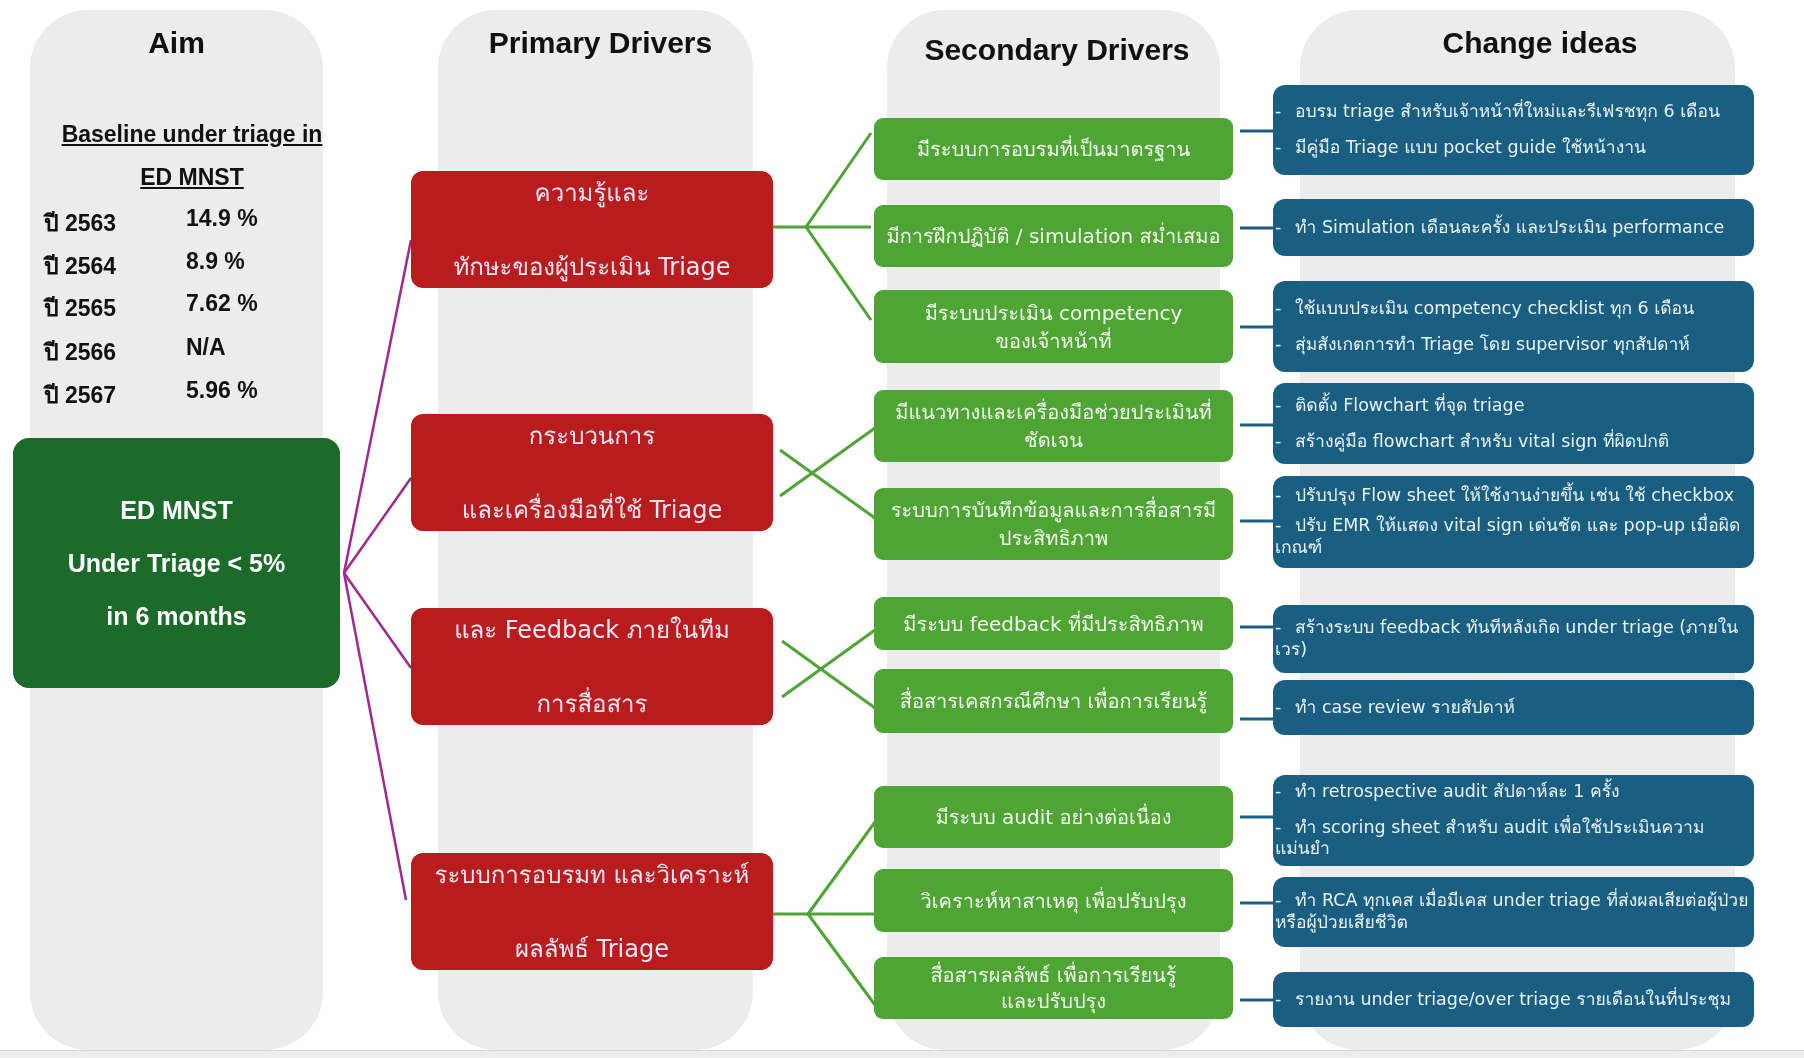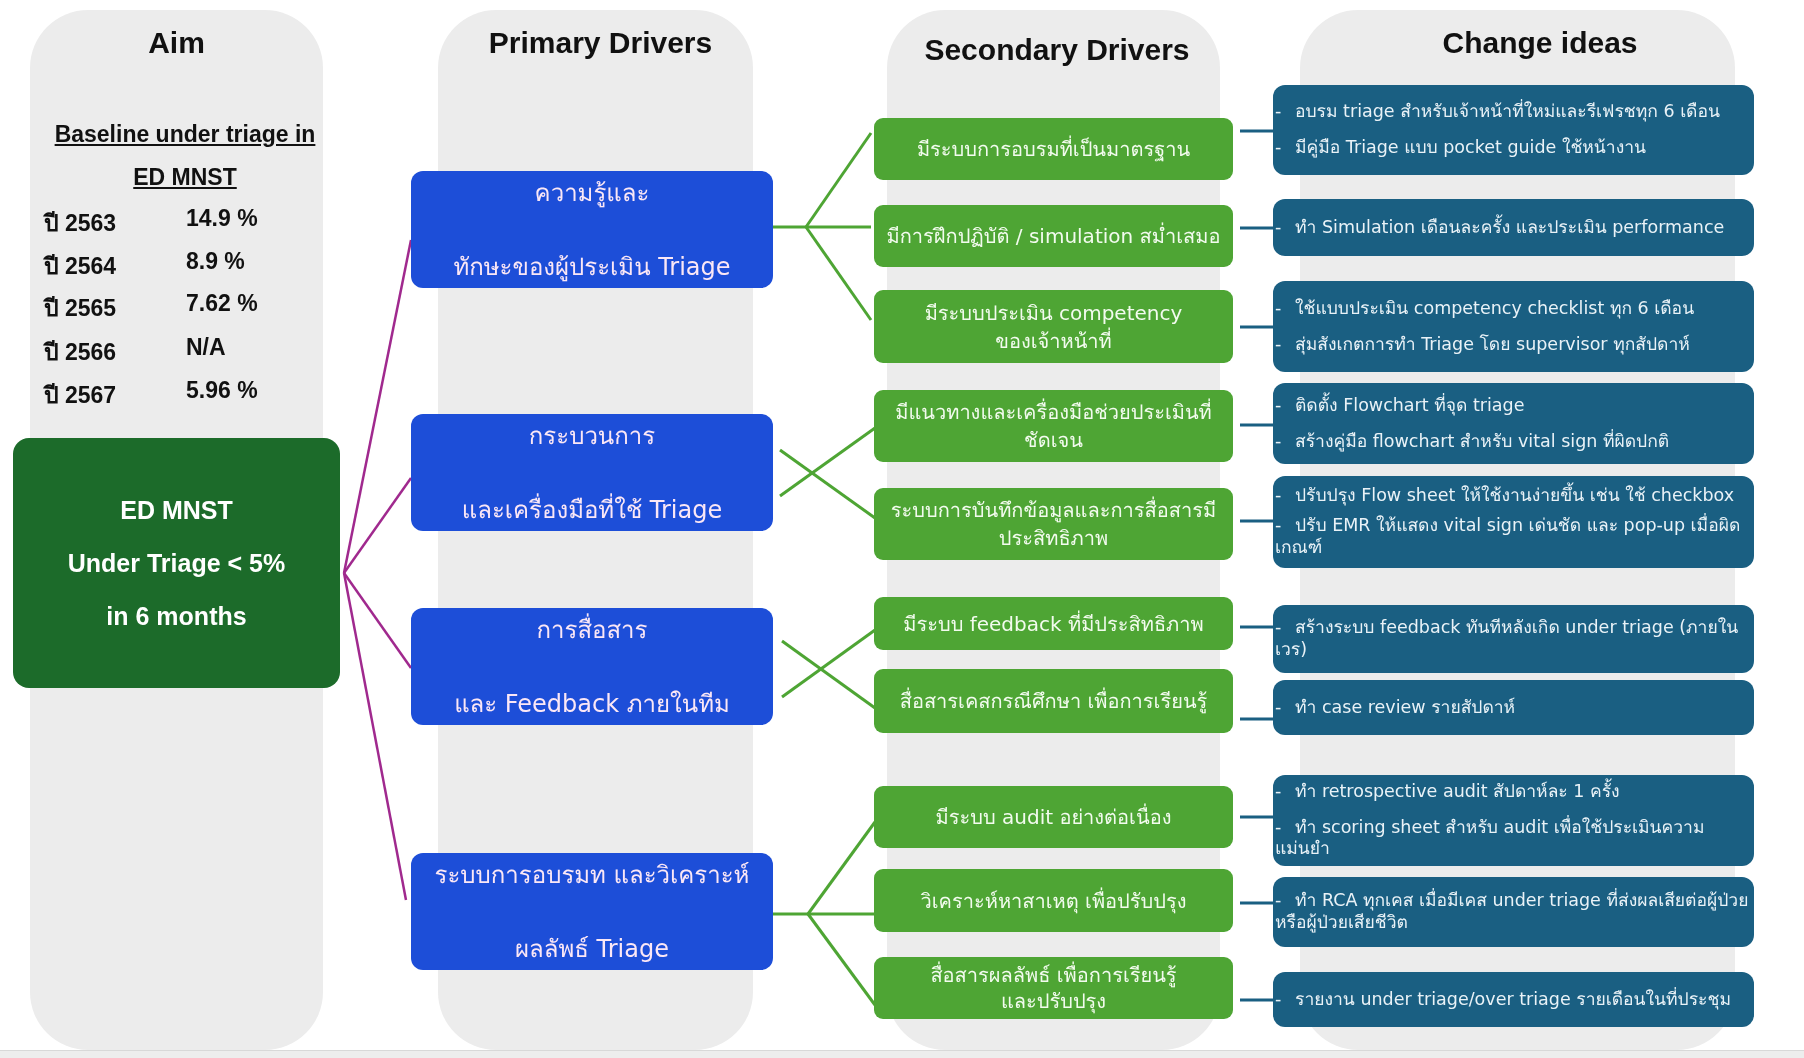--- a/index.html
+++ b/index.html
@@ -2,29 +2,29 @@
 <html><head>
 <meta charset="utf-8">
 <style>
   html, body { margin:0; padding:0; background:#ffffff; }
   body { width:1804px; height:1058px; position:relative; overflow:hidden;
          font-family:"Liberation Sans", "DejaVu Sans", sans-serif; }
   .col-bg { position:absolute; background:#ececec; border-radius:58px; }
   .col-title { position:absolute; font-weight:bold; color:#111; text-align:center; font-size:30px; }
   .bottom-line { position:absolute; left:0; top:1050px; width:1804px; height:8px; background:#ededed; border-top:1px solid #d8d8d8; }
 
-  .baseline-head { position:absolute; left:45px; width:280px; text-align:center; font-weight:bold; font-size:23px; color:#111; text-decoration:underline; }
+  .baseline-head { position:absolute; left:52px; width:280px; text-align:center; font-weight:bold; font-size:23px; color:#111; text-decoration:underline; }
   .base-row { position:absolute; left:44px; width:270px; font-weight:bold; font-size:23px; color:#111; }
   .base-row .yr { position:absolute; left:0; }
   .base-row .val { position:absolute; left:142px; }
 
   .aim-box { position:absolute; left:13px; top:438px; width:327px; height:250px; background:#1c6b2a; border-radius:16px;
              color:#fff; font-weight:bold; font-size:25px; text-align:center; display:flex; flex-direction:column; justify-content:center; gap:24px; }
 
-  .primary { position:absolute; left:411px; width:362px; height:117px; background:#1d4ed8; border-radius:12px;
+  .primary { position:absolute; left:411px; width:362px; height:117px; background:#b91c1c; border-radius:12px;
              color:#fbe7f6; font-size:24px; text-align:center; display:flex; flex-direction:column; justify-content:center; gap:35px;
              font-family:"DejaVu Sans", sans-serif; }
   .secondary { position:absolute; left:874px; width:359px; background:#4ea534; border-radius:9px; color:#f2fbee;
                font-size:20px; text-align:center; display:flex; flex-direction:column; justify-content:center; line-height:1.4;
                font-family:"DejaVu Sans", sans-serif; }
   .change { position:absolute; left:1273px; width:481px; background:#1a5f82; border-radius:12px; color:#e9f2f7;
             font-size:17.5px; display:flex; flex-direction:column; justify-content:center; gap:14px;
             font-family:"DejaVu Sans", sans-serif; }
   .change .item { padding-left:2px; line-height:1.25; }
   .change .dash { display:inline-block; width:20px; }
@@ -111,22 +111,22 @@
 
 <div class="primary" style="top:171px;">
   <div>ความรู้และ</div>
   <div>ทักษะของผู้ประเมิน Triage</div>
 </div>
 <div class="primary" style="top:414px;">
   <div>กระบวนการ</div>
   <div>และเครื่องมือที่ใช้ Triage</div>
 </div>
 <div class="primary" style="top:608px;">
+  <div>และ Feedback ภายในทีม</div>
   <div>การสื่อสาร</div>
-  <div>และ Feedback ภายในทีม</div>
 </div>
 <div class="primary" style="top:853px;">
   <div>ระบบการอบรมท และวิเคราะห์</div>
   <div>ผลลัพธ์ Triage</div>
 </div>
 
 <div class="secondary" style="top:118px;height:62px;">
     <span>มีระบบการอบรมที่เป็นมาตรฐาน</span>
   </div>
 <div class="secondary" style="top:205px;height:62px;">

